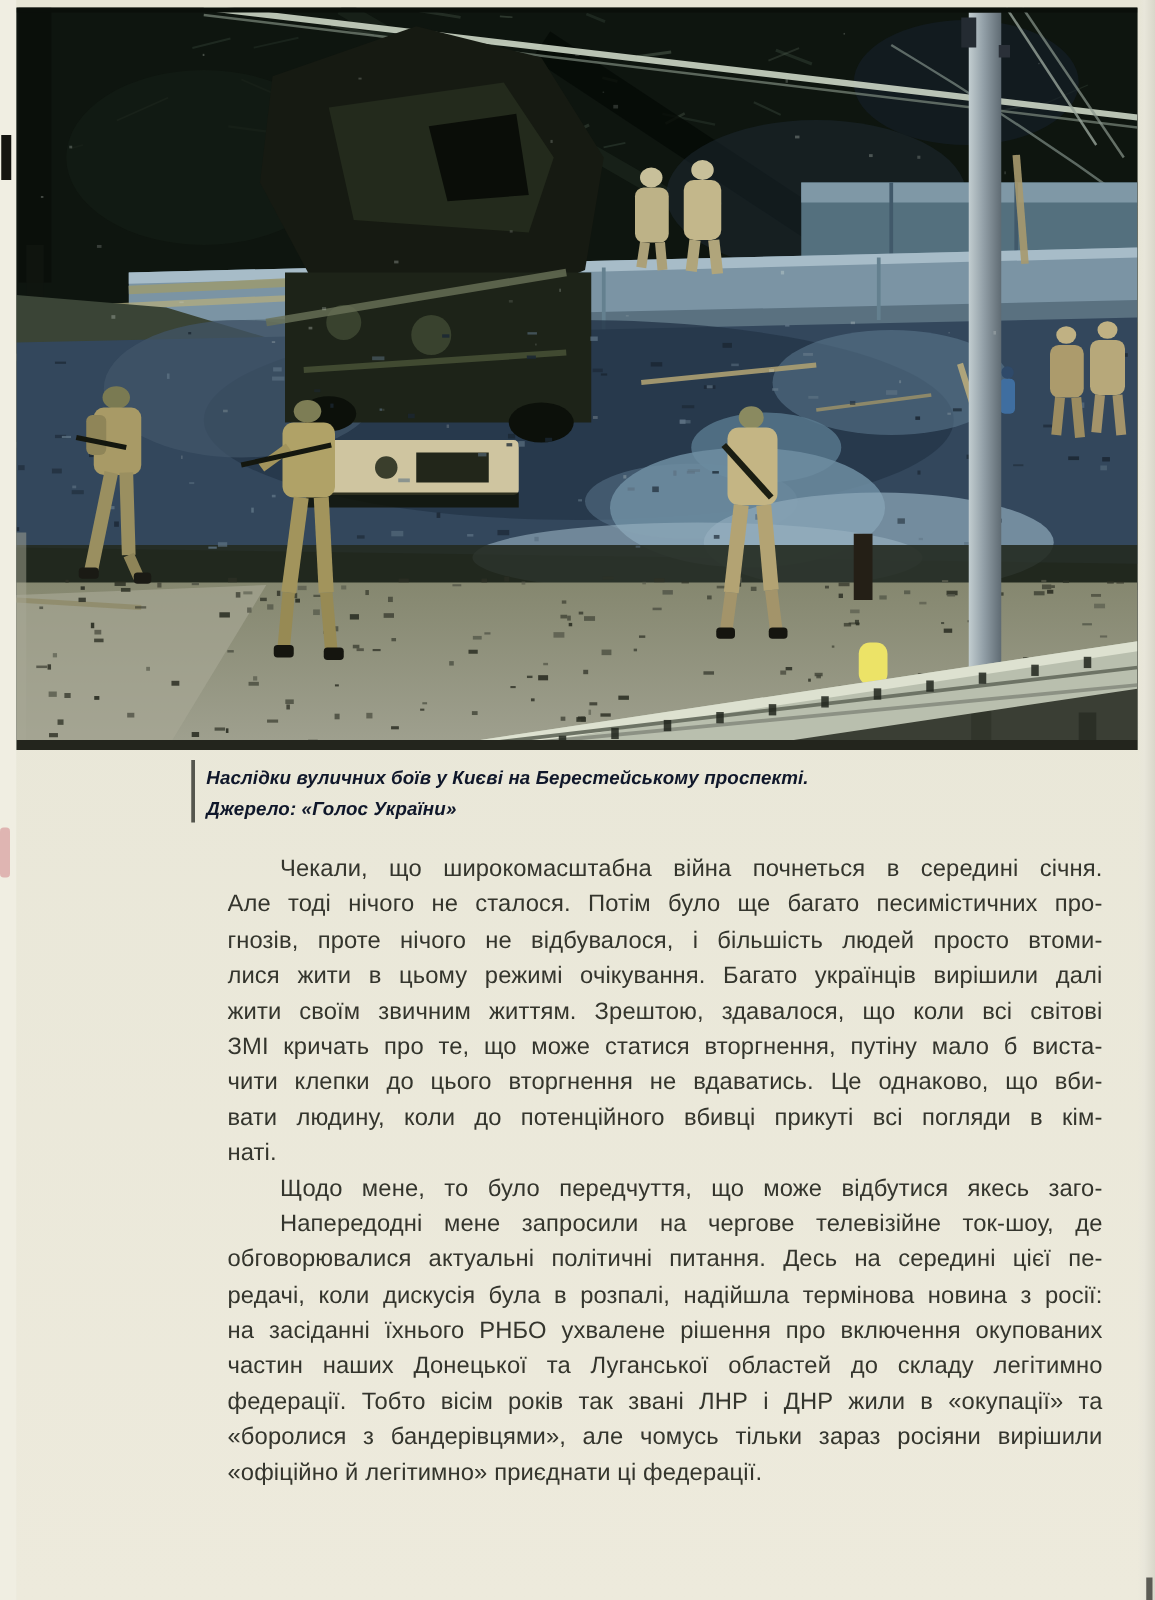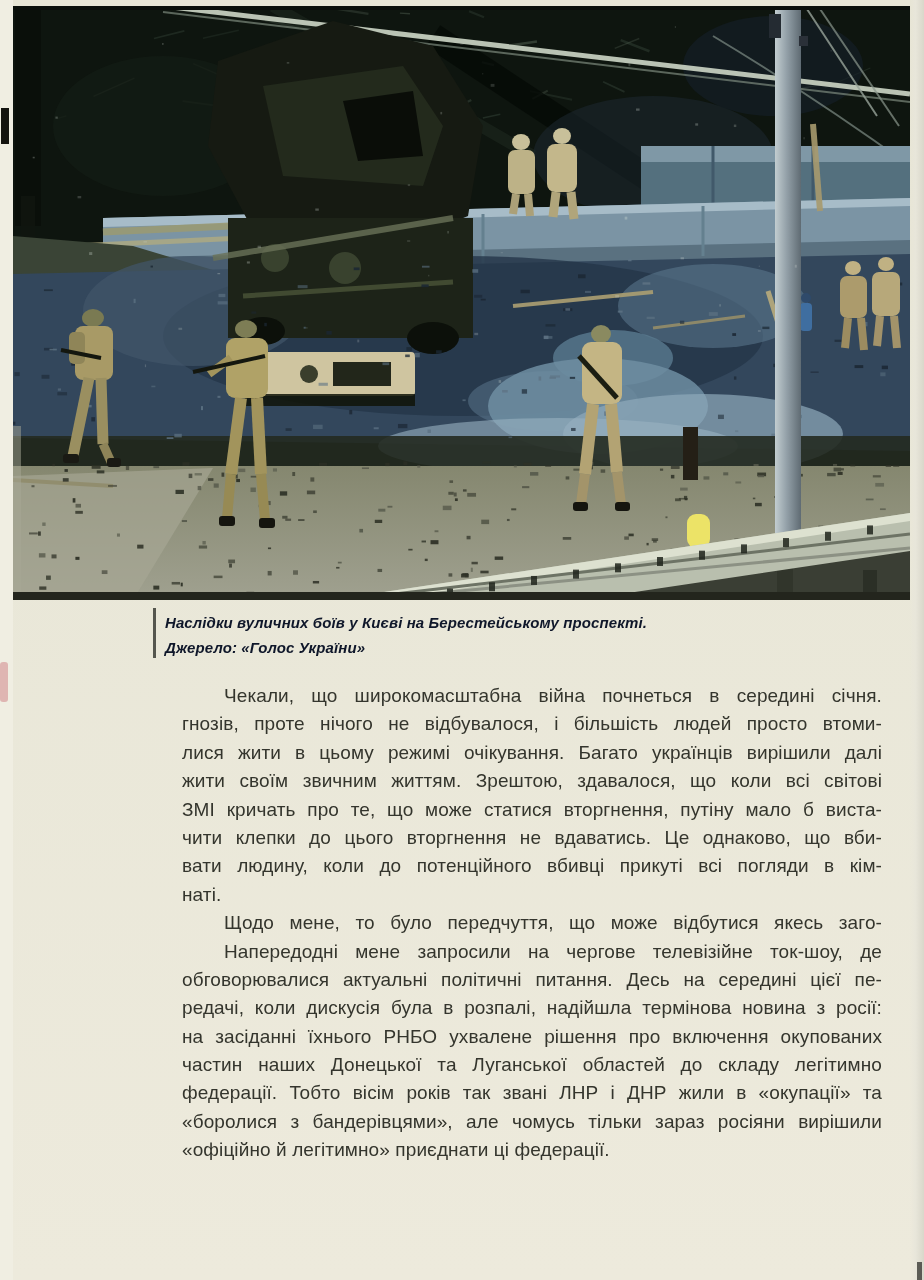--- a/index.html
+++ b/index.html
@@ -578,20 +578,21 @@
 
 <div class="caption-rule"></div>
 <div class="caption">
   <div>Наслідки вуличних боїв у Києві на Берестейському проспекті.</div>
   <div>Джерело: «Голос України»</div>
 </div>
 
 <div class="bodytext">
   <div>
     <div class="line indent">Чекали, що широкомасштабна війна почнеться в середині січня.</div>
+    <div class="line">Але тоді нічого не сталося. Потім було ще багато песимістичних про-</div>
     <div class="line">гнозів, проте нічого не відбувалося, і більшість людей просто втоми-</div>
     <div class="line">лися жити в цьому режимі очікування. Багато українців вирішили далі</div>
     <div class="line">жити своїм звичним життям. Зрештою, здавалося, що коли всі світові</div>
     <div class="line">ЗМІ кричать про те, що може статися вторгнення, путіну мало б виста-</div>
     <div class="line">чити клепки до цього вторгнення не вдаватись. Це однаково, що вби-</div>
     <div class="line">вати людину, коли до потенційного вбивці прикуті всі погляди в кім-</div>
     <div class="line lastline">наті.</div>
   </div>
   <div>
     <div class="line indent">Щодо мене, то було передчуття, що може відбутися якесь заго-</div>

